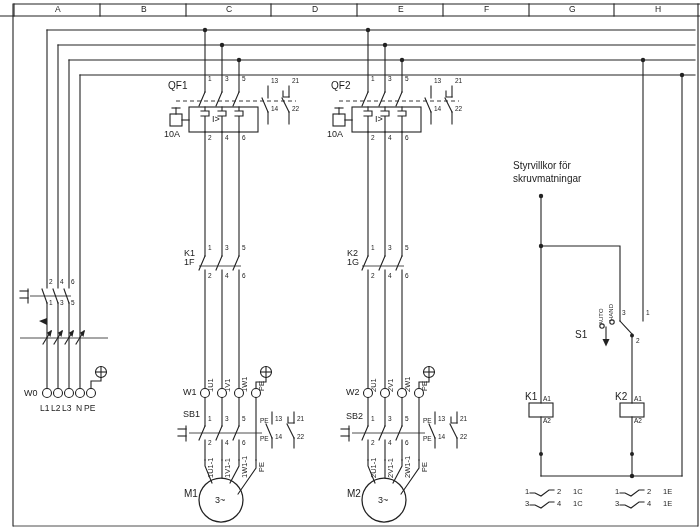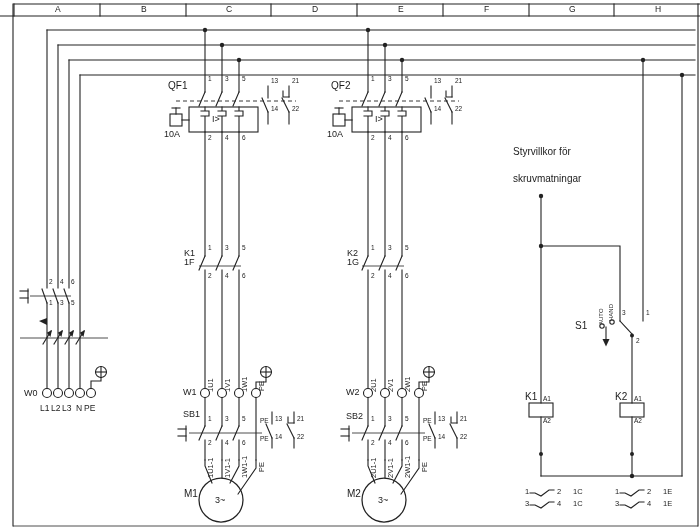--- a/index.html
+++ b/index.html
@@ -325,23 +325,23 @@
 <span class="t f65" style="left:460px;top:416px">21</span>
 <span class="t f65" style="left:438px;top:434px">14</span>
 <span class="t f65" style="left:460px;top:434px">22</span>
 <span class="t f7 rot" style="left:370px;top:478px">2U1-1</span>
 <span class="t f7 rot" style="left:387px;top:478px">2V1-1</span>
 <span class="t f7 rot" style="left:404px;top:478px">2W1-1</span>
 <span class="t f7 rot" style="left:421px;top:472px">PE</span>
 <span class="t f10" style="left:347px;top:489px">M2</span>
 <span class="t f9" style="left:378px;top:496px">3~</span>
 
-<span class="t f10" style="left:513px;top:147px">Styrvillkor för</span>
+<span class="t f10" style="left:513px;top:161px">Styrvillkor för</span>
 <span class="t f10" style="left:513px;top:174px">skruvmatningar</span>
-<span class="t f10" style="left:575px;top:321px">S1</span>
+<span class="t f10" style="left:575px;top:330px">S1</span>
 <span class="t f6 rot" style="left:598px;top:325px">AUTO</span>
 <span class="t f6 rot" style="left:608px;top:321px">HAND</span>
 <span class="t f65" style="left:622px;top:310px">3</span>
 <span class="t f65" style="left:646px;top:310px">1</span>
 <span class="t f65" style="left:636px;top:338px">2</span>
 <span class="t f10" style="left:525px;top:392px">K1</span>
 <span class="t f65" style="left:543px;top:396px">A1</span>
 <span class="t f65" style="left:543px;top:418px">A2</span>
 <span class="t f10" style="left:615px;top:392px">K2</span>
 <span class="t f65" style="left:634px;top:396px">A1</span>

